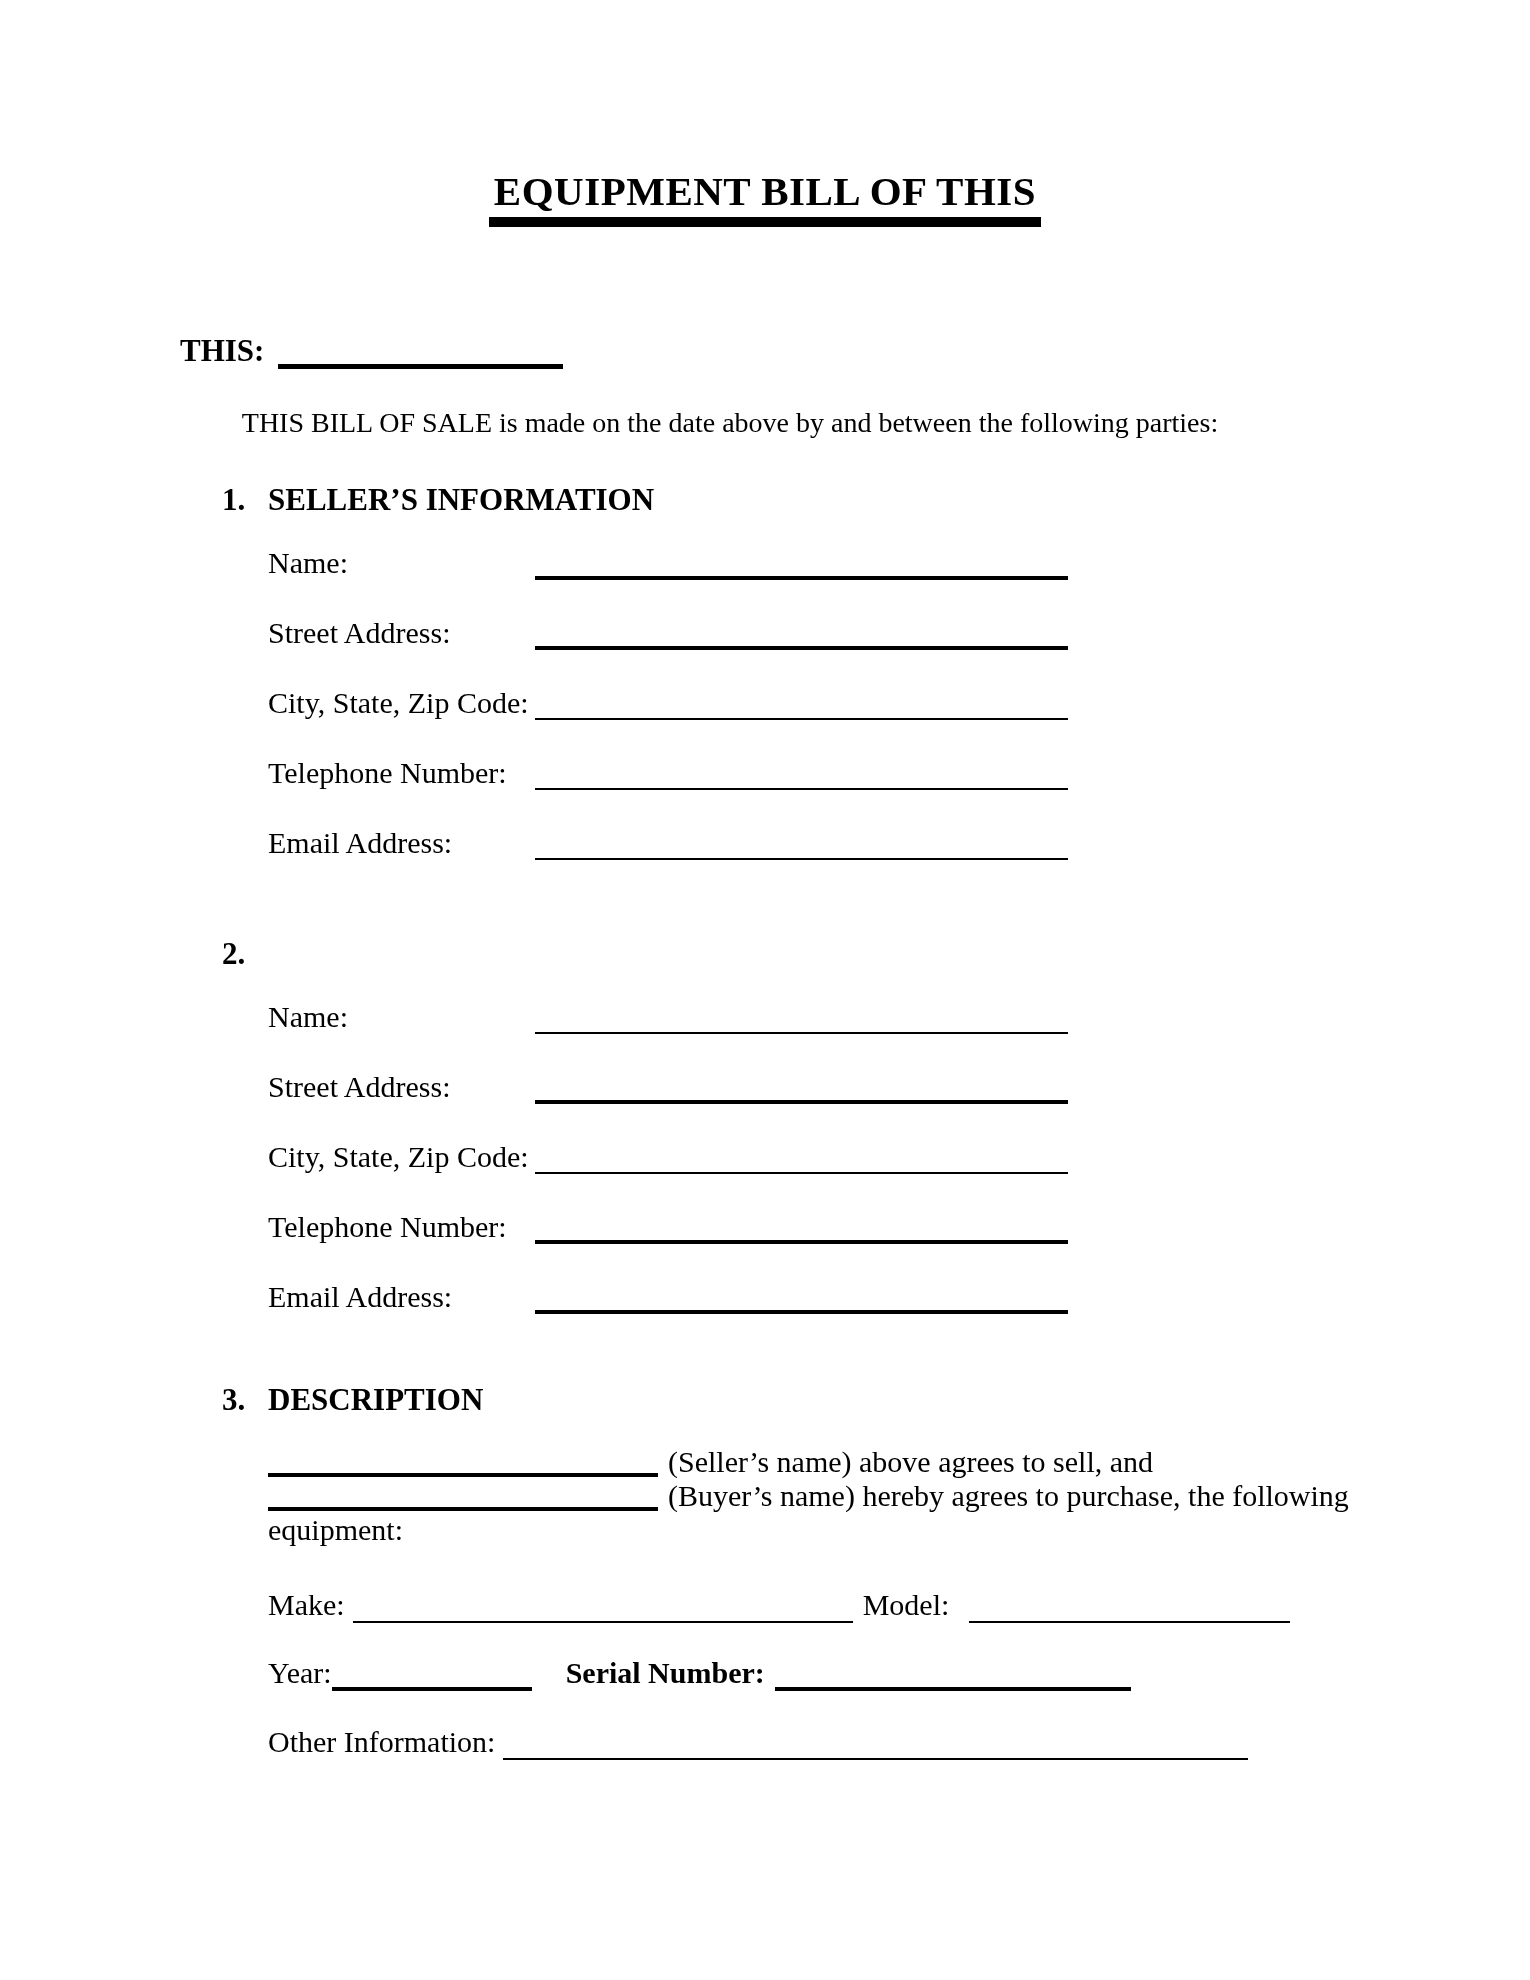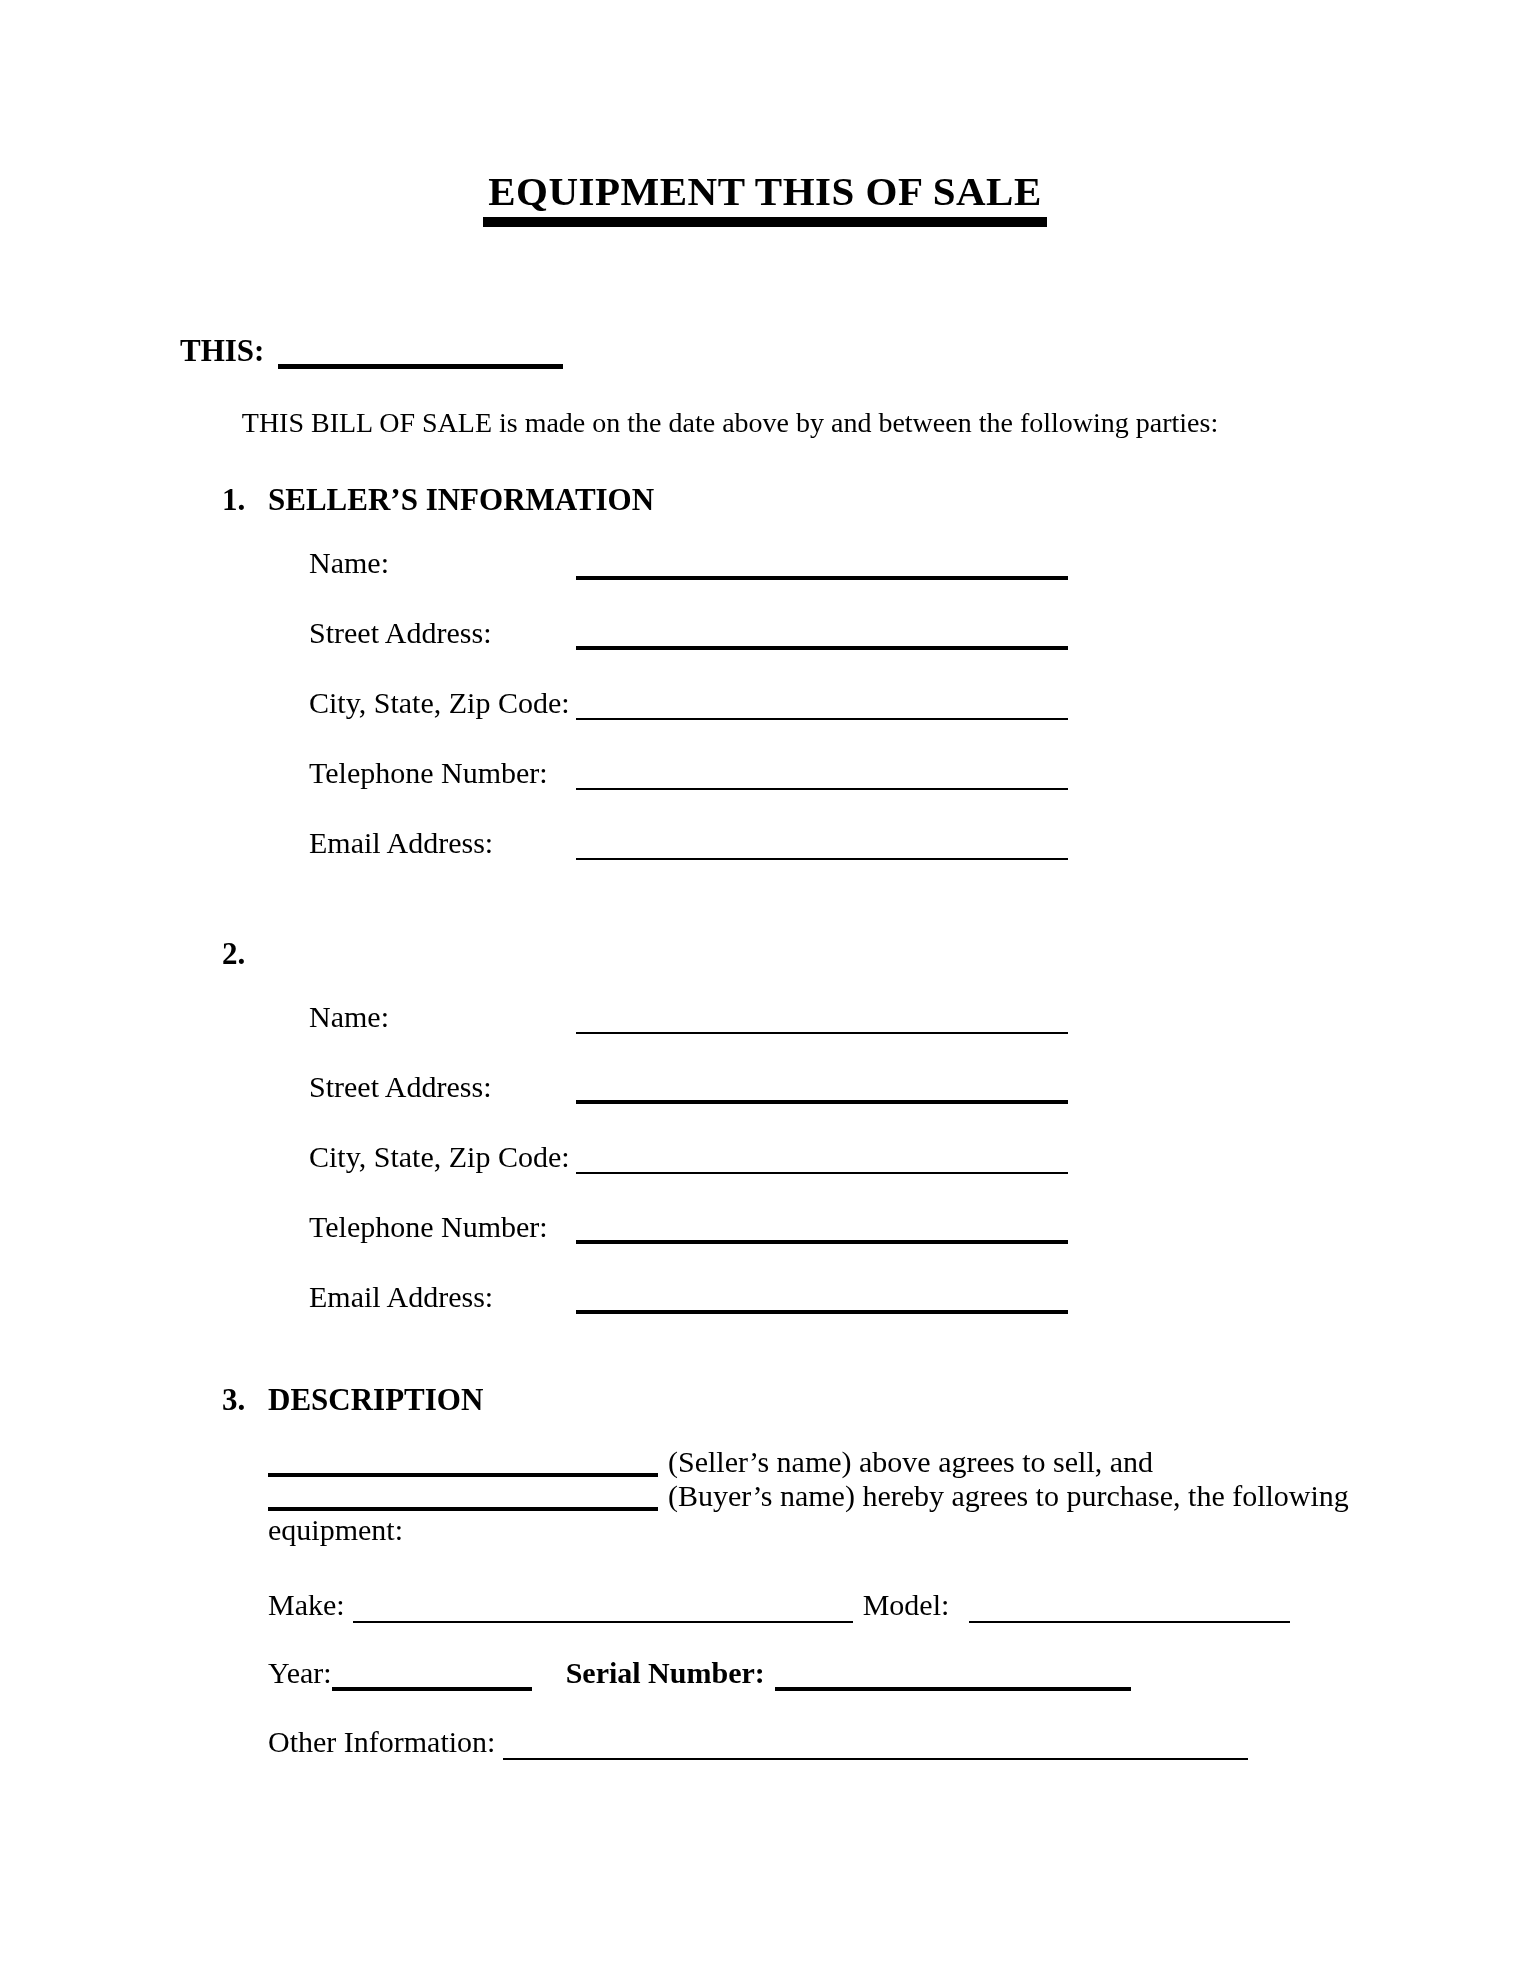--- a/index.html
+++ b/index.html
@@ -63,21 +63,21 @@
   .field-row {
     display: flex;
     align-items: flex-end;
     margin-left: 268px;
     width: 800px;
     font-size: 30px;
     line-height: 36px;
   }
   .fr-first { margin-top: 26px; }
   .field-row + .field-row { margin-top: 34px; }
-  .field-label { min-width: 267px; white-space: nowrap; margin-left: 41px; }
+  .field-label { min-width: 267px; white-space: nowrap; }
   .field-line { flex: 1; height: 30px; margin-bottom: 1px; }
   .thin  { border-bottom: 2px solid #000; }
   .thick { border-bottom: 4px solid #000; }
   
   .desc-block { margin: 26px 0 0 268px; font-size: 30px; line-height: 34px; width: 1150px; }
   .desc-row { display: flex; align-items: flex-end; }
   .desc-line { width: 390px; border-bottom: 4px solid #000; height: 28px; margin-bottom: 2px; }
   .desc-text { margin-left: 10px; white-space: nowrap; }
   .equipment-line { margin-top: 0; }
   
@@ -106,21 +106,21 @@
   }
   .other-line { flex: 1; margin-left: 8px; height: 30px; }
   .label-text { white-space: nowrap; }
 </style>
 </head>
 <body>
 
 <div class="page">
 
   <div class="title-wrap">
-    <div class="doc-title">EQUIPMENT THIS OF SALE</div>
+    <div class="doc-title">EQUIPMENT BILL OF THIS</div>
   </div>
 
   <div class="date-row">
     <span class="label-text">THIS:</span>
     <span class="date-line"></span>
   </div>
 
   <div class="intro">THIS BILL OF SALE is made on the date above by and between the following parties:</div>
 
   <div class="section-heading h1">

